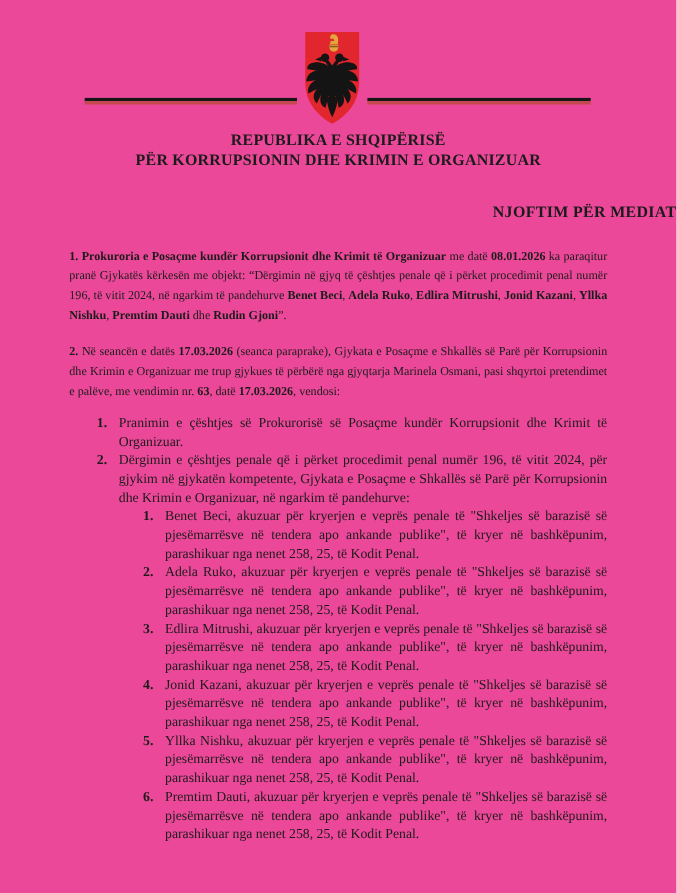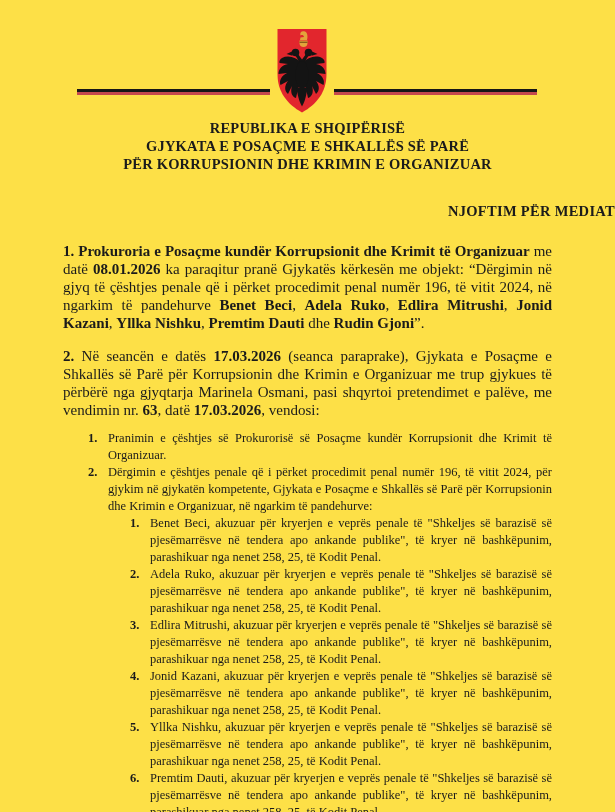--- a/index.html
+++ b/index.html
@@ -1,21 +1,21 @@
 <!DOCTYPE html>
 <html><head>
 <meta charset="utf-8">
 <style>
   * { box-sizing: border-box; margin: 0; padding: 0; }
   html, body { background: #ffffff; }
   .page {
     position: relative;
     width: 615px;
     height: 812px;
-    background: #fde047;
+    background: #ec4899;
     overflow: hidden;
     font-family: "Liberation Serif", "DejaVu Serif", serif;
     color: #1b1b1b;
   }
   
   .header { position: relative; height: 116px; }
   .rule-seg { position: absolute; top: 89px; }
   .rule-left { left: 77px; width: 193px; }
   .rule-right { left: 334px; width: 203px; }
   .rule-black { height: 2.5px; background: #161616; }
@@ -34,21 +34,21 @@
     font-weight: bold;
     font-size: 14.5px;
     line-height: 18px;
     margin-top: 29px;
     letter-spacing: 0.3px;
   }
   
   .content { padding: 0 63px; }
   .para {
     text-align: justify;
-    font-size: 15px;
+    font-size: 11px;
     line-height: 18px;
     font-family: Liberation Serif, serif;
   }
   .para-1 { margin-top: 22px; }
   .para-2 { margin-top: 15px; }
   .b { font-weight: bold; }
   
   .list-outer { margin-top: 11px; }
   .li {
     display: flex;
@@ -89,21 +89,20 @@
         <path d="M19 27 L26 38 L33 27 L30 26 L26 31.5 L22 26 Z"></path>
         <path d="M26 35 C20 29 12 27 6 30 C4 31 3 33 3.5 35 L12 36 C6 37 2.5 41 2.5 46 L11 45 C5 48 3 53 4.5 57 L12 53 C8 58 8.5 63 12 66 L16 58 C14 64 16 69 20 70 L22 61 L26 52 L30 61 L32 70 C36 69 38 64 36 58 L40 66 C43.5 63 44 58 40 53 L47.5 57 C49 53 47 48 41 45 L49.5 46 C49.5 41 46 37 40 36 L48.5 35 C49 33 48 31 46 30 C40 27 32 29 26 35 Z"></path>
         <ellipse cx="26" cy="47" rx="6.5" ry="14"></ellipse>
         <path d="M20.5 60 C22 70 24 75 26 78.5 C28 75 30 70 31.5 60 Z"></path>
       </g>
     </svg>
   </div>
 
   <div class="title-block">
     <div class="title-line">REPUBLIKA E SHQIPËRISË</div>
-    <div class="title-line">GJYKATA E POSAÇME E SHKALLËS SË PARË</div>
     <div class="title-line">PËR KORRUPSIONIN DHE KRIMIN E ORGANIZUAR</div>
   </div>
 
   <div class="doc-heading">NJOFTIM PËR MEDIAT</div>
 
   <div class="content">
 
     <p class="para para-1"><span class="b">1. Prokuroria e Posaçme kundër Korrupsionit dhe Krimit të Organizuar</span><span> me datë </span><span class="b">08.01.2026</span><span> ka paraqitur pranë Gjykatës kërkesën me objekt: “Dërgimin në gjyq të çështjes penale që i përket procedimit penal numër 196, të vitit 2024, në ngarkim të pandehurve </span><span class="b">Benet Beci</span><span>, </span><span class="b">Adela Ruko</span><span>, </span><span class="b">Edlira Mitrushi</span><span>, </span><span class="b">Jonid Kazani</span><span>, </span><span class="b">Yllka Nishku</span><span>, </span><span class="b">Premtim Dauti</span><span> dhe </span><span class="b">Rudin Gjoni</span><span>”.</span></p>
 
     <p class="para para-2"><span class="b">2.</span><span> Në seancën e datës </span><span class="b">17.03.2026</span><span> (seanca paraprake), Gjykata e Posaçme e Shkallës së Parë për Korrupsionin dhe Krimin e Organizuar me trup gjykues të përbërë nga gjyqtarja Marinela Osmani, pasi shqyrtoi pretendimet e palëve, me vendimin nr. </span><span class="b">63</span><span>, datë </span><span class="b">17.03.2026</span><span>, vendosi:</span></p>

